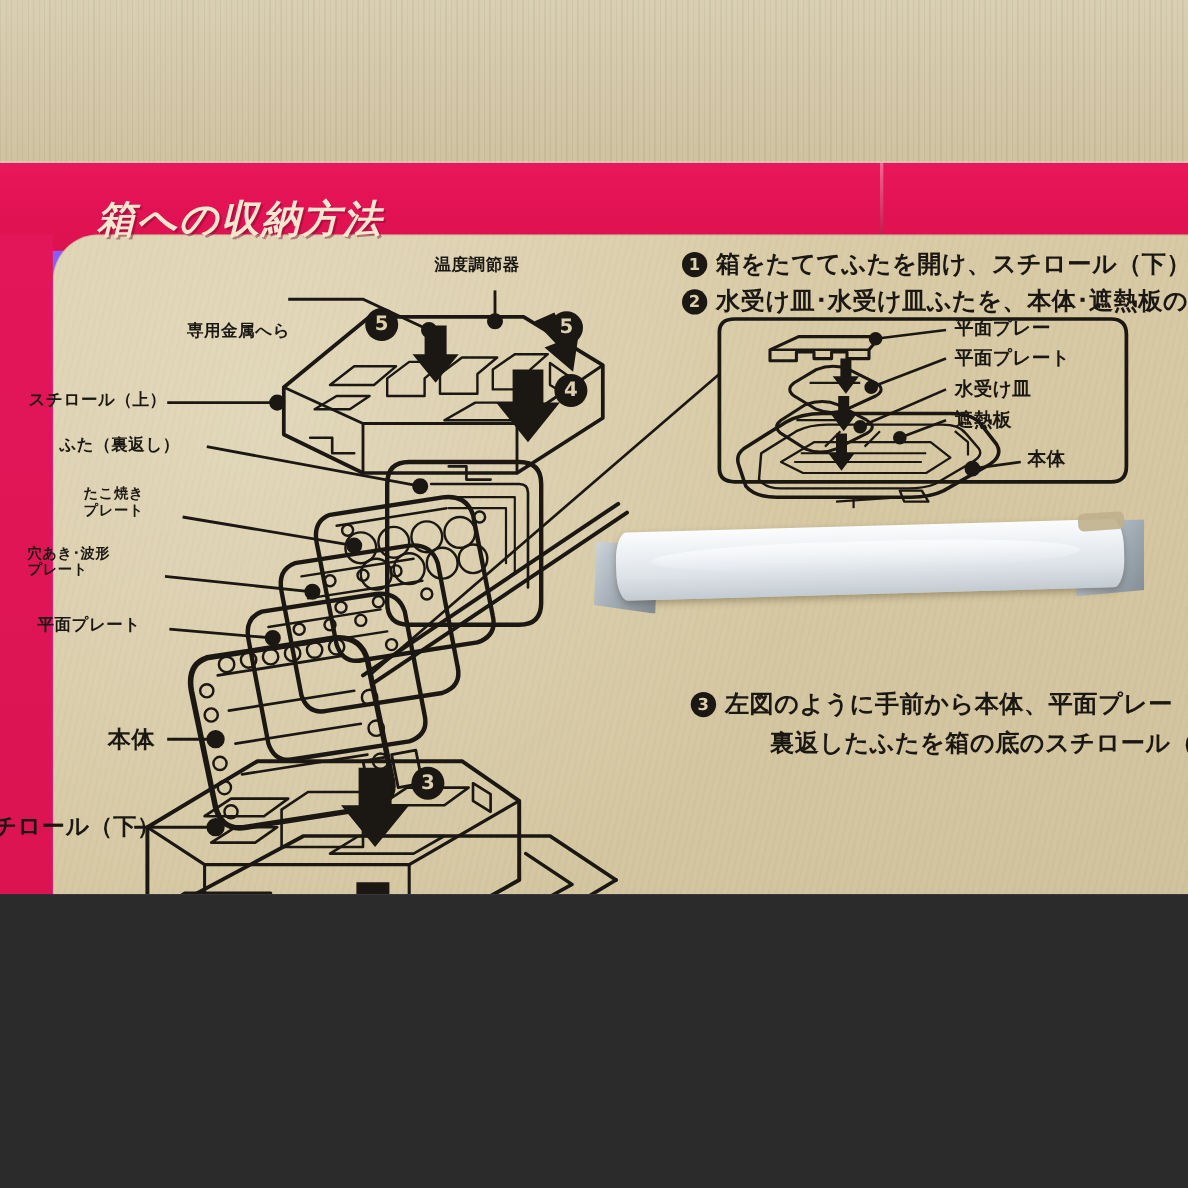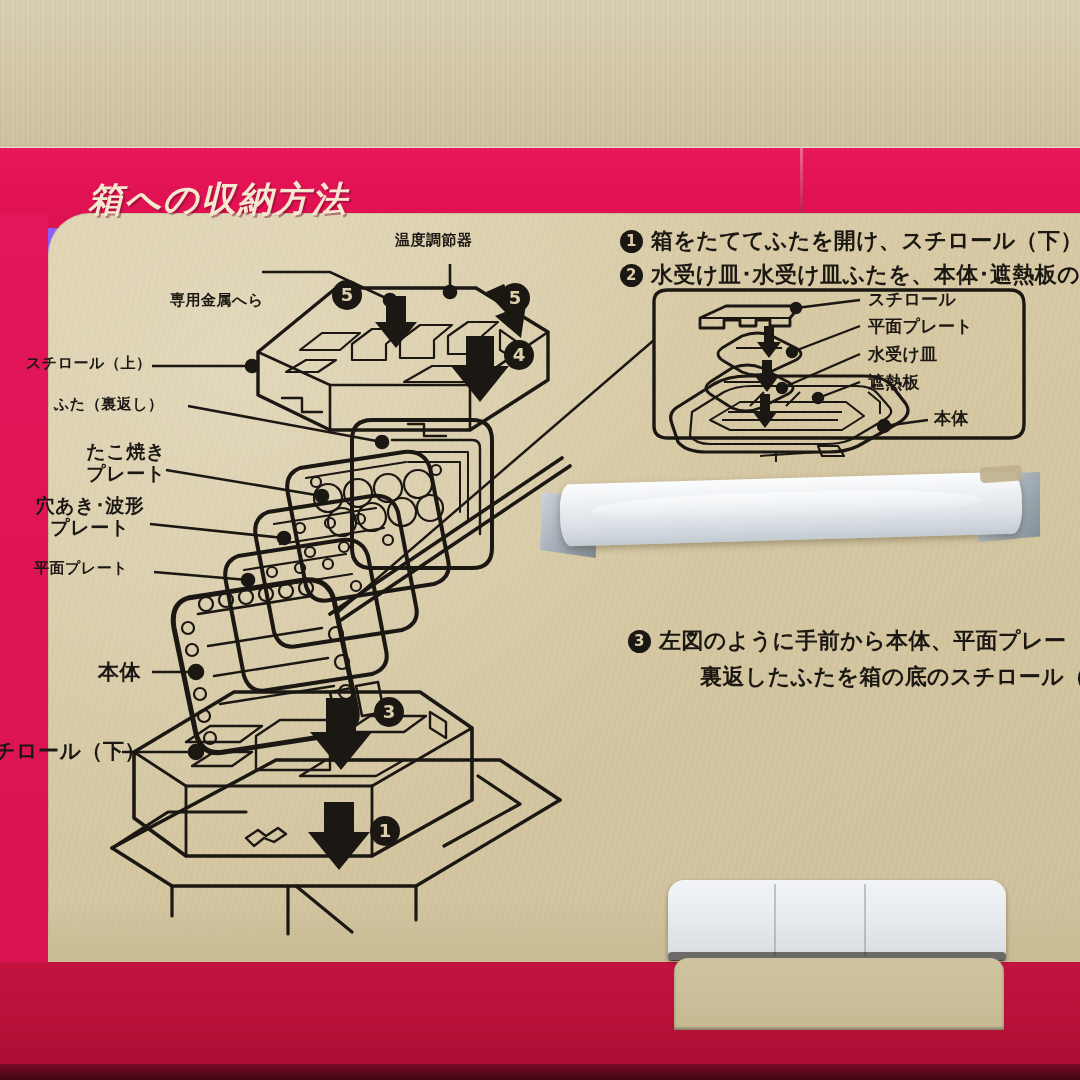--- a/index.html
+++ b/index.html
@@ -1,17 +1,17 @@
 <!DOCTYPE html>
 <html><head>
 <meta charset="utf-8">
 <style>
   html,body{margin:0;padding:0;background:#2b2b2b;}
   body{font-family:"DejaVu Sans","Liberation Sans",sans-serif;}
-  #stage{position:relative;width:1080px;height:1080px;overflow:hidden;background:#8b5cf6;}
+  #stage{position:relative;width:1080px;height:813px;overflow:hidden;background:#8b5cf6;}
 
   
   .cardboard-top{position:absolute;left:0;top:0;width:1080px;height:152px;
     background:
       repeating-linear-gradient(90deg, rgba(0,0,0,.035) 0 1px, rgba(255,255,255,.03) 1px 5px),
       linear-gradient(180deg,#d8cdb0 0%,#d2c6a6 55%,#cdc09d 100%);
   }
   .cardboard-top:after{content:"";position:absolute;left:0;bottom:0;width:1080px;height:5px;
     background:linear-gradient(180deg,rgba(255,255,255,.55),rgba(120,110,85,.25));}
 
@@ -38,21 +38,21 @@
     background:linear-gradient(180deg,rgba(206,192,154,0),#c9bb94 80%);}
 
   
   .title{position:absolute;left:88px;top:176px;font-size:35px;font-weight:bold;
     font-style:italic;color:#f5e8cf;letter-spacing:2px;
     text-shadow:2px 2px 0 rgba(120,10,45,.45);}
 
   
   .ink{position:absolute;color:#1b1713;font-weight:bold;line-height:1.18;white-space:nowrap;}
   .lbl{font-size:15px;letter-spacing:.5px;}
-  .lbl2{font-size:19px;letter-spacing:.5px;line-height:1.15;white-space:pre-line;text-align:center;font-family:Liberation Mono, monospace;}
+  .lbl2{font-size:13px;letter-spacing:.5px;line-height:1.15;white-space:pre-line;text-align:left;}
   .inset-lbl{font-size:17px;letter-spacing:.3px;}
   .step{font-size:22px;letter-spacing:.4px;}
 
   
   .bullet{display:inline-block;width:23px;height:23px;border-radius:50%;
     background:#1b1713;color:#ddd0ac;font-size:15px;line-height:23px;text-align:center;
     margin-right:8px;vertical-align:2px;font-weight:bold;}
   .bullet.ring{background:transparent;color:#1b1713;border:2.5px solid #1b1713;
     width:20px;height:20px;line-height:20px;}
 
@@ -317,21 +317,21 @@
   <div class="ink lbl" style="left:34px;top:560px;">平面プレート</div>
   <div class="ink lbl" style="left:98px;top:660px;font-size:21px;">本体</div>
   <div class="ink lbl" style="left:-6px;top:739px;font-size:21px;">チロール（下）</div>
 
   <div class="marker" style="left:332px;top:280px;">5</div>
   <div class="marker" style="left:500px;top:283px;">5</div>
   <div class="marker" style="left:504px;top:340px;">4</div>
   <div class="marker" style="left:374px;top:697px;">3</div>
   <div class="marker" style="left:370px;top:816px;">1</div>
 
-  <div class="ink inset-lbl" style="left:868px;top:289px;">スチロール</div>
+  <div class="ink inset-lbl" style="left:868px;top:289px;">平面プレー</div>
   <div class="ink inset-lbl" style="left:868px;top:316px;">平面プレート</div>
   <div class="ink inset-lbl" style="left:868px;top:344px;">水受け皿</div>
   <div class="ink inset-lbl" style="left:868px;top:372px;">遮熱板</div>
   <div class="ink inset-lbl" style="left:934px;top:408px;">本体</div>
 
   <div class="ink step" style="left:620px;top:228px;">
     <span class="bullet">1</span><span>箱をたててふたを開け、スチロール（下）を入れ</span>
   </div>
   <div class="ink step" style="left:620px;top:262px;">
     <span class="bullet">2</span><span>水受け皿･水受け皿ふたを、本体･遮熱板の上に○</span>

